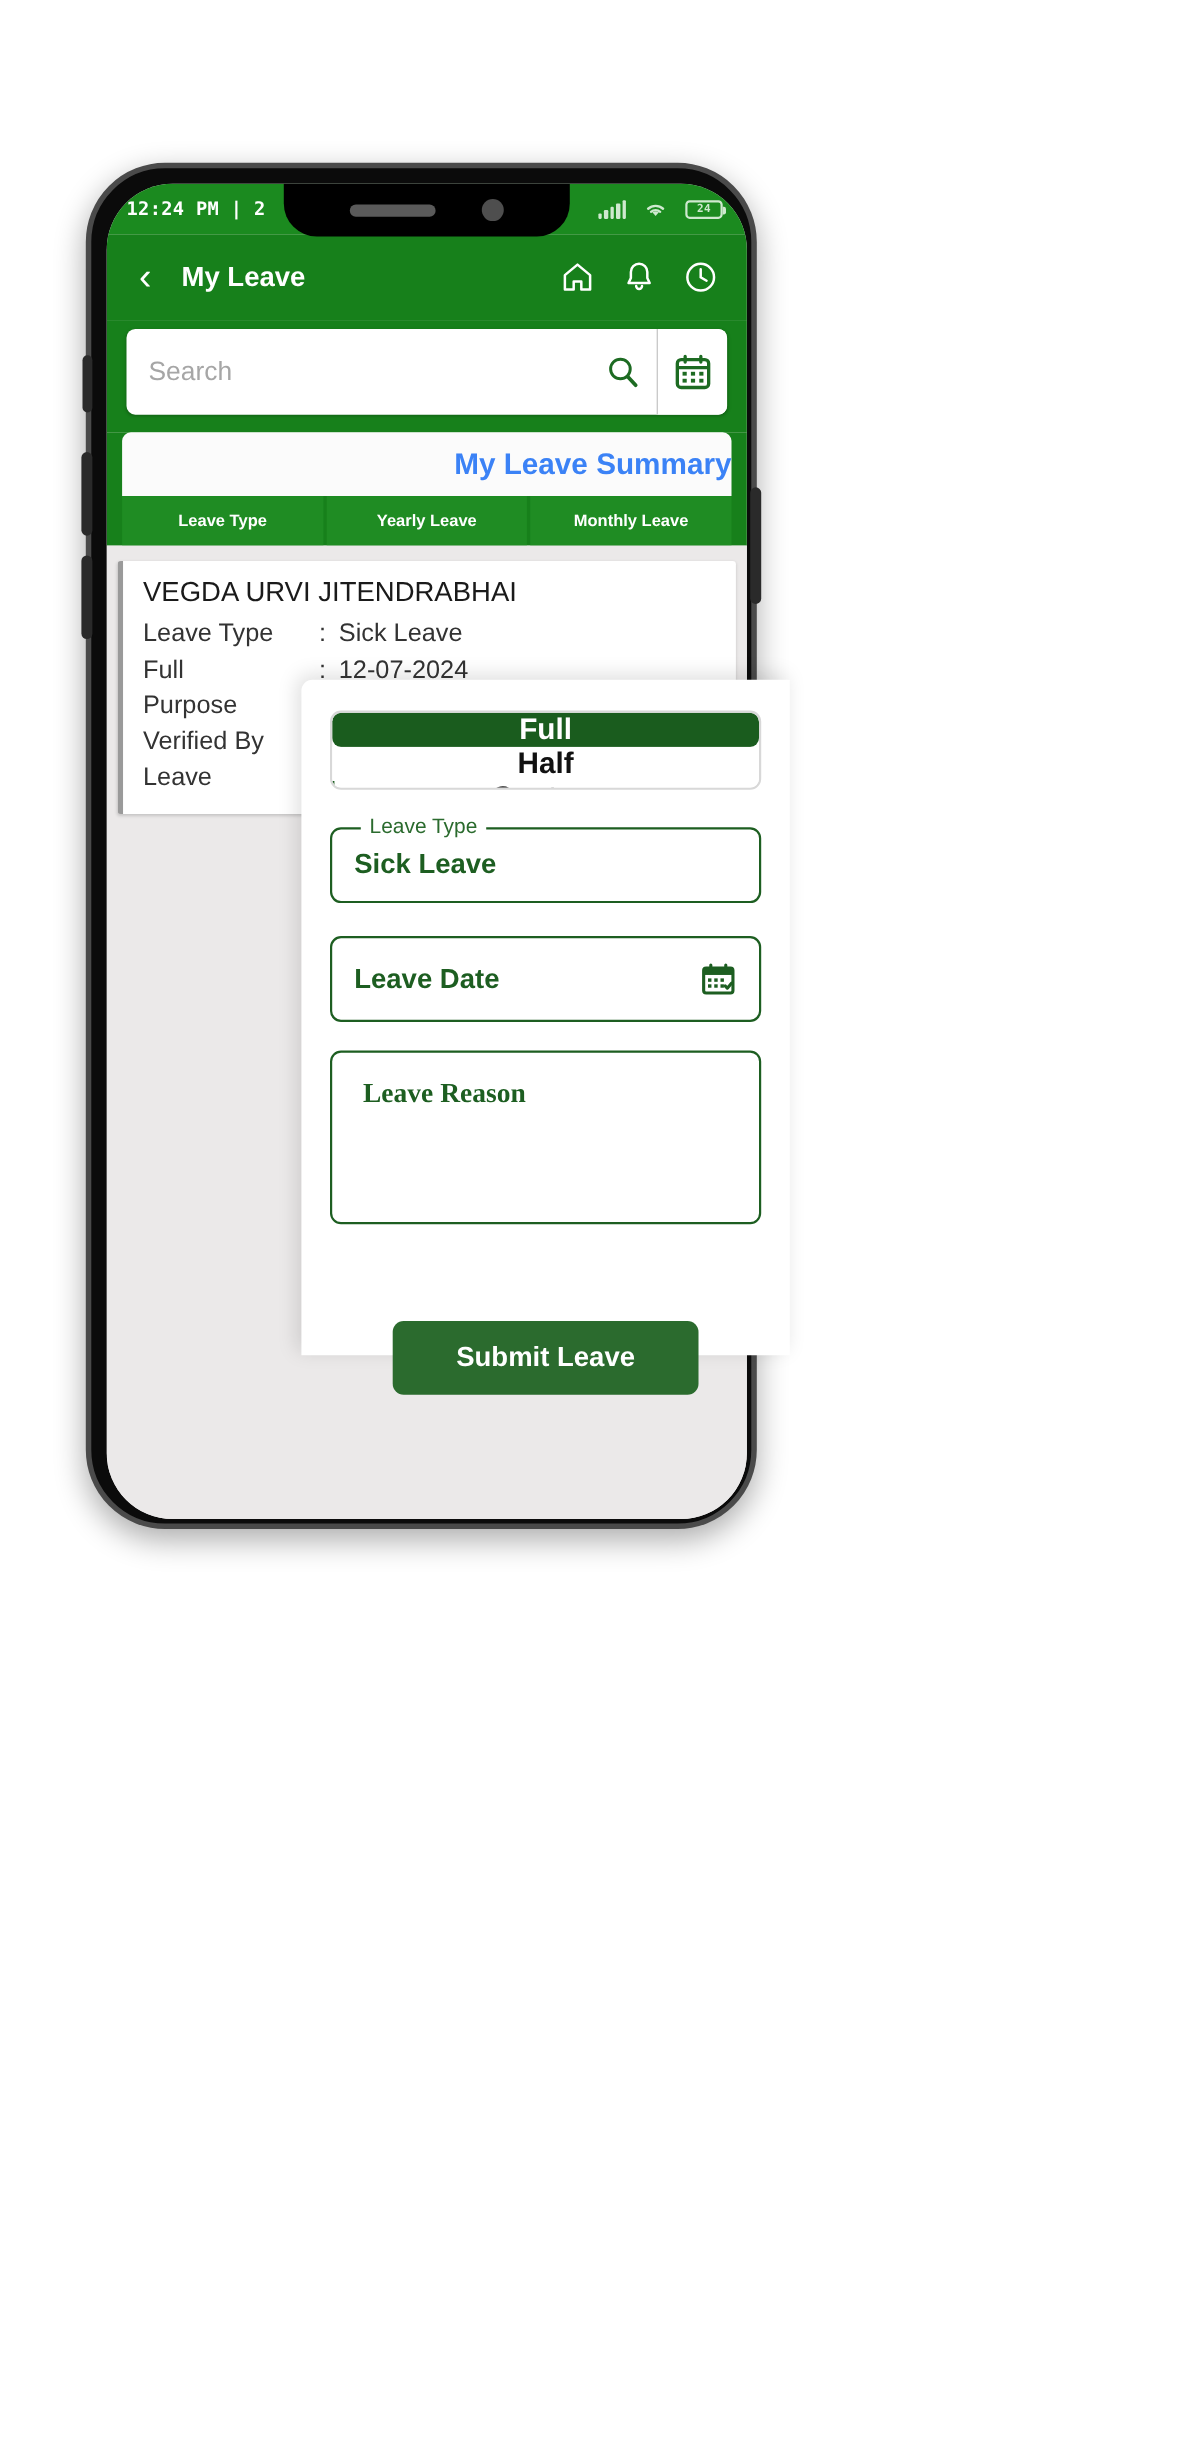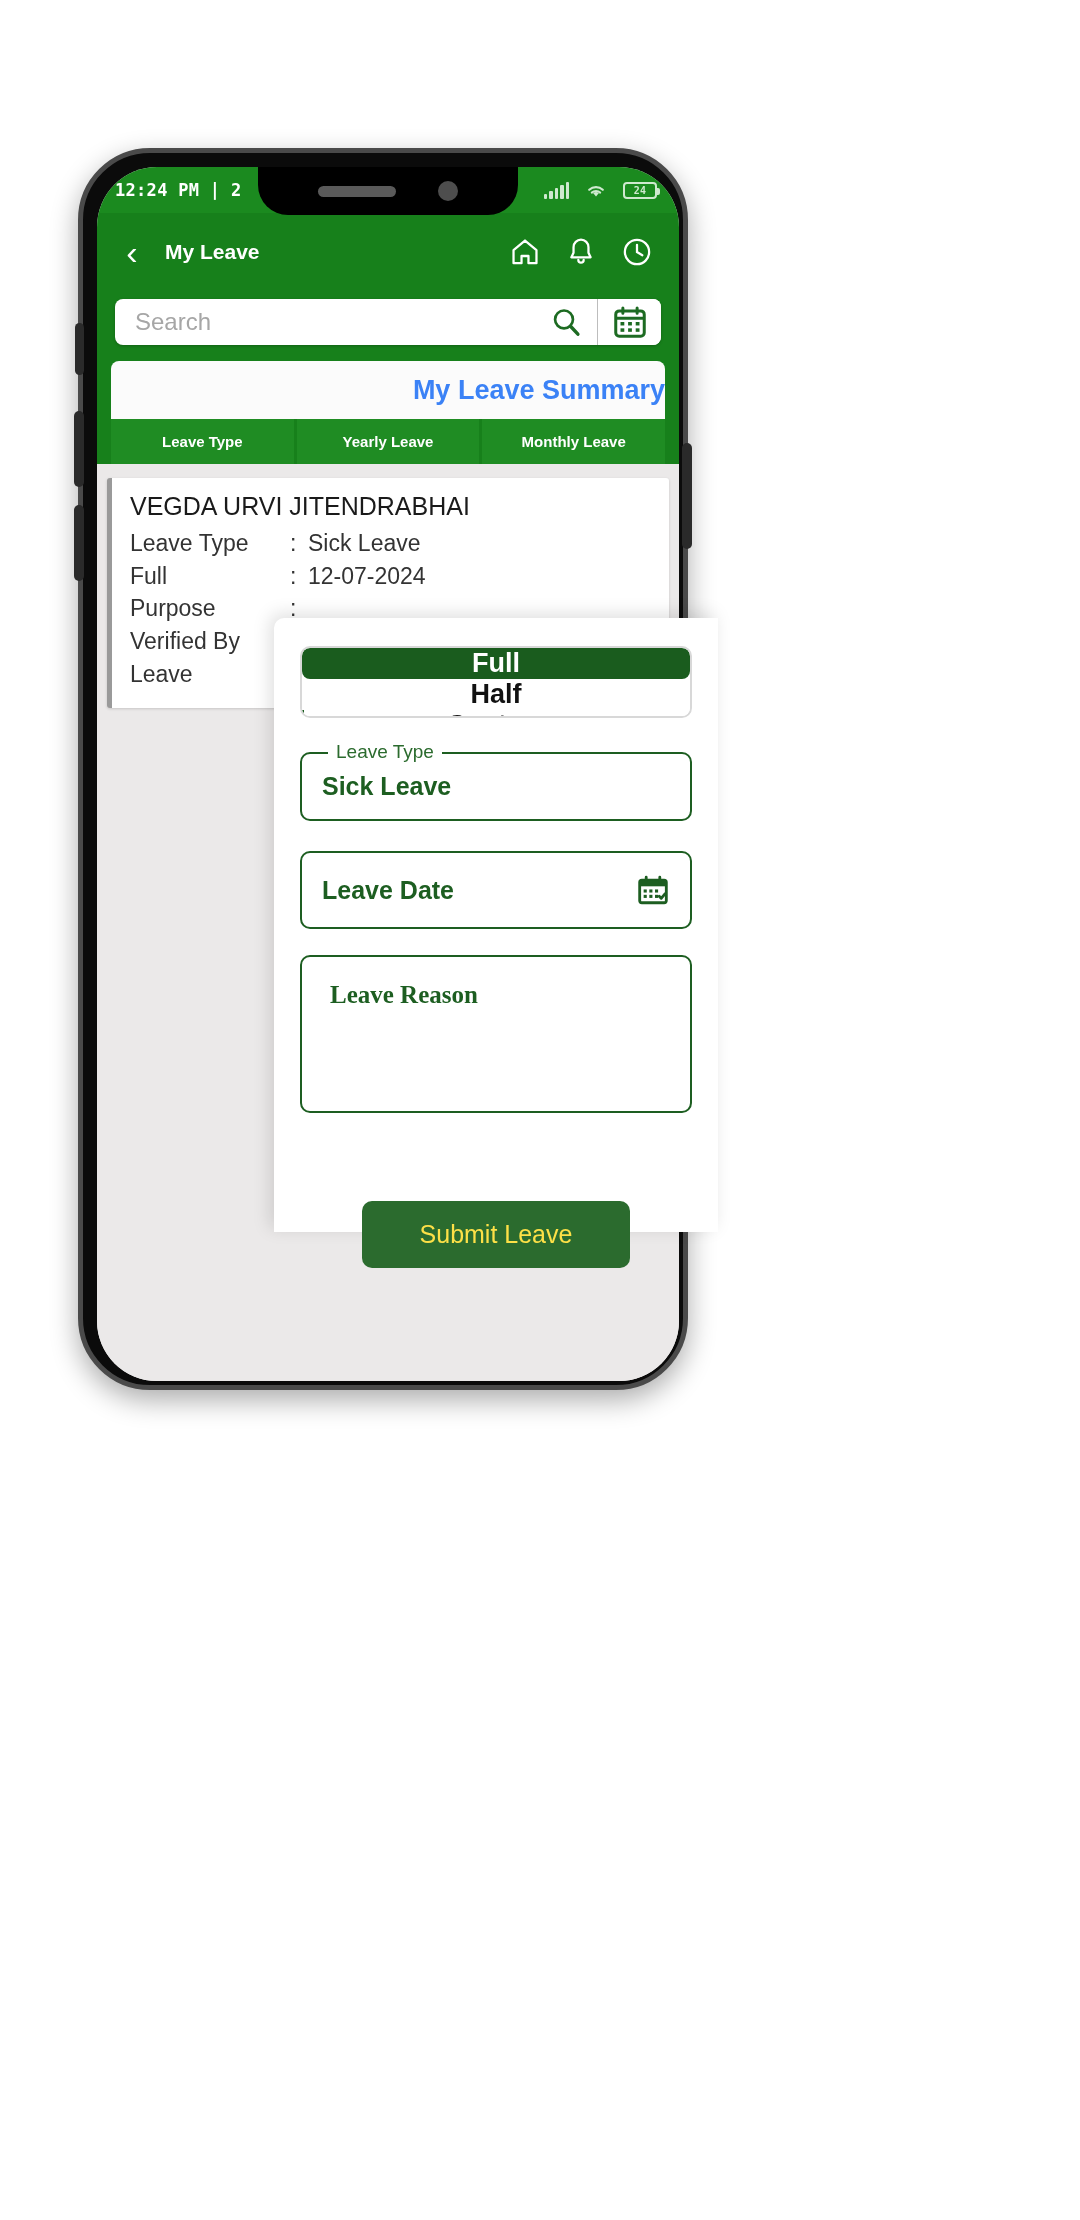--- a/index.html
+++ b/index.html
@@ -112,32 +112,32 @@
     background: #17801b;
     display: flex;
     align-items: center;
     padding: 0 26px 0 18px;
     gap: 16px;
   }
   #back-chevron {
     color: #ffffff; font-size: 34px; line-height: 1;
     width: 34px; text-align: center; cursor: pointer;
   }
-  #app-title { color:#ffffff; font-size: 21px; font-weight: bold; flex: 1; }
+  #app-title { color:#ffffff; font-size: 25px; font-weight: bold; flex: 1; }
   #app-actions { display: flex; align-items: center; gap: 24px; }
   .appbar-icon { width: 32px; height: 32px; cursor: pointer; }
 
   
   #search-area { background:#17801b; padding: 8px 18px 16px 18px; }
   #search-row {
     display: flex;
     background: #ffffff;
     border-radius: 8px;
     overflow: hidden;
-    height: 46px;
+    height: 78px;
     box-shadow: 0 1px 3px rgba(0,0,0,0.25);
   }
   #search-input-wrap {
     flex: 1; display: flex; align-items: center;
     padding: 0 14px 0 20px; gap: 10px;
   }
   #search-input {
     flex: 1; border: none; outline: none;
     font-size: 24px; color: #222; font-family: "Liberation Sans", sans-serif;
   }
@@ -238,23 +238,23 @@
     font-size: 25px; font-weight: bold; color: #1d5e21;
   }
   .field-row { display: flex; align-items: center; justify-content: space-between; }
   #leave-date-field { margin-top: 30px; padding: 20px; }
   #leave-reason-field { margin-top: 26px; height: 158px; padding: 24px 28px; font-family: Liberation Serif, serif; }
 
   
   #submit-wrap { display:flex; justify-content:center; margin-top: 88px; }
   #submit-btn {
     background: #2b6b2e;
-    color: #fde047;
+    color: #ffffff;
     font-size: 25px;
-    font-weight: normal;
+    font-weight: bold;
     border: none;
     border-radius: 10px;
     padding: 19px 58px;
     cursor: pointer;
     font-family: "Liberation Sans", sans-serif;
   }
 </style>
 </head>
 <body>
 

